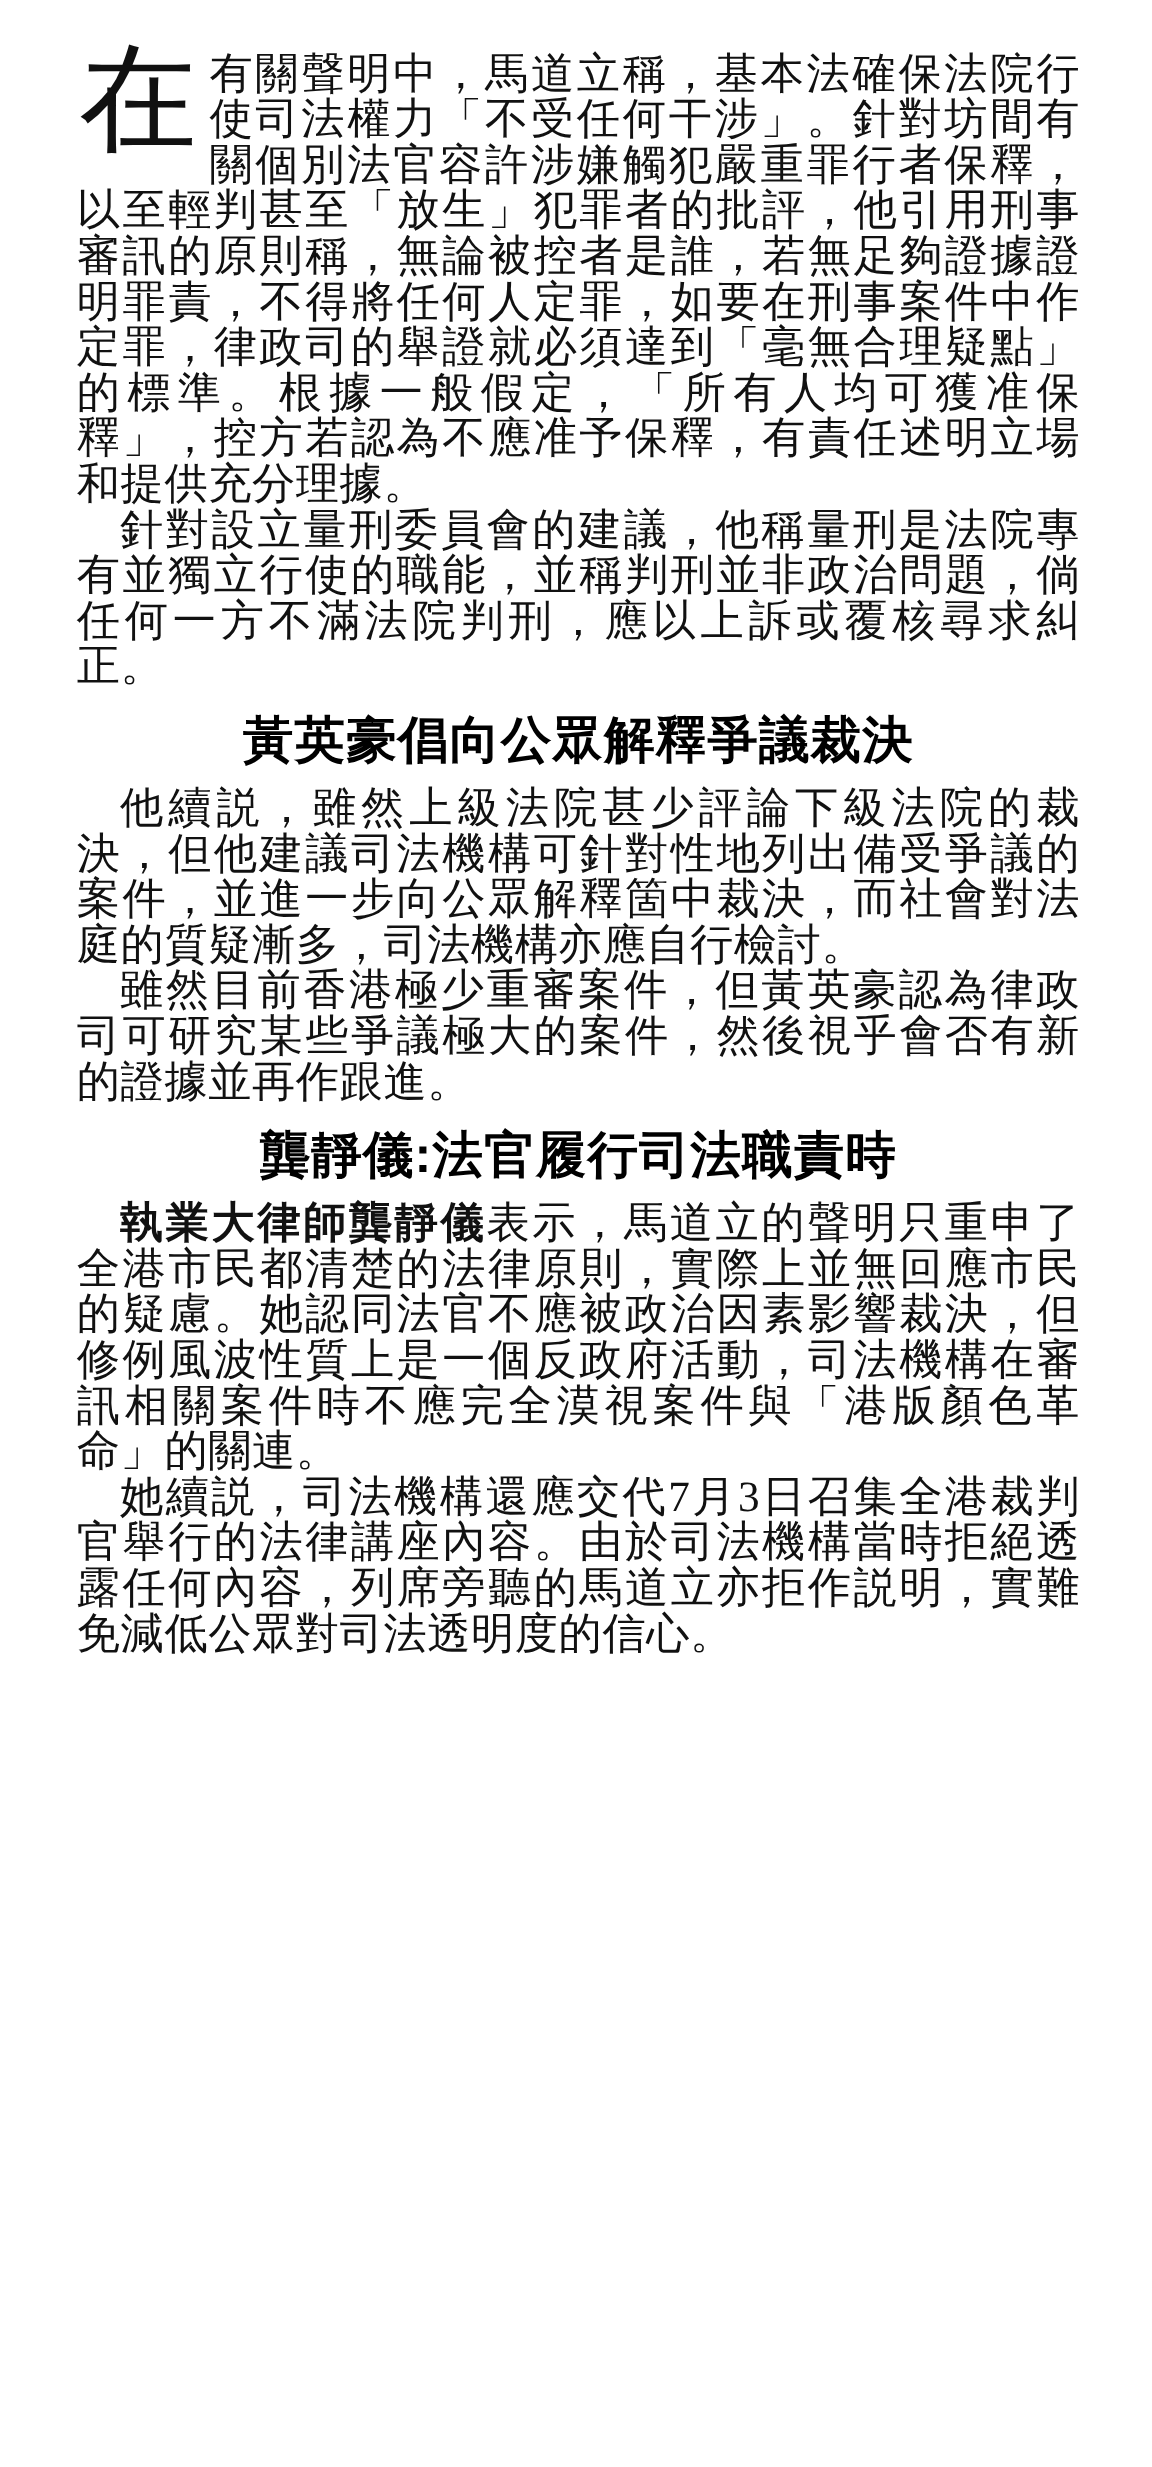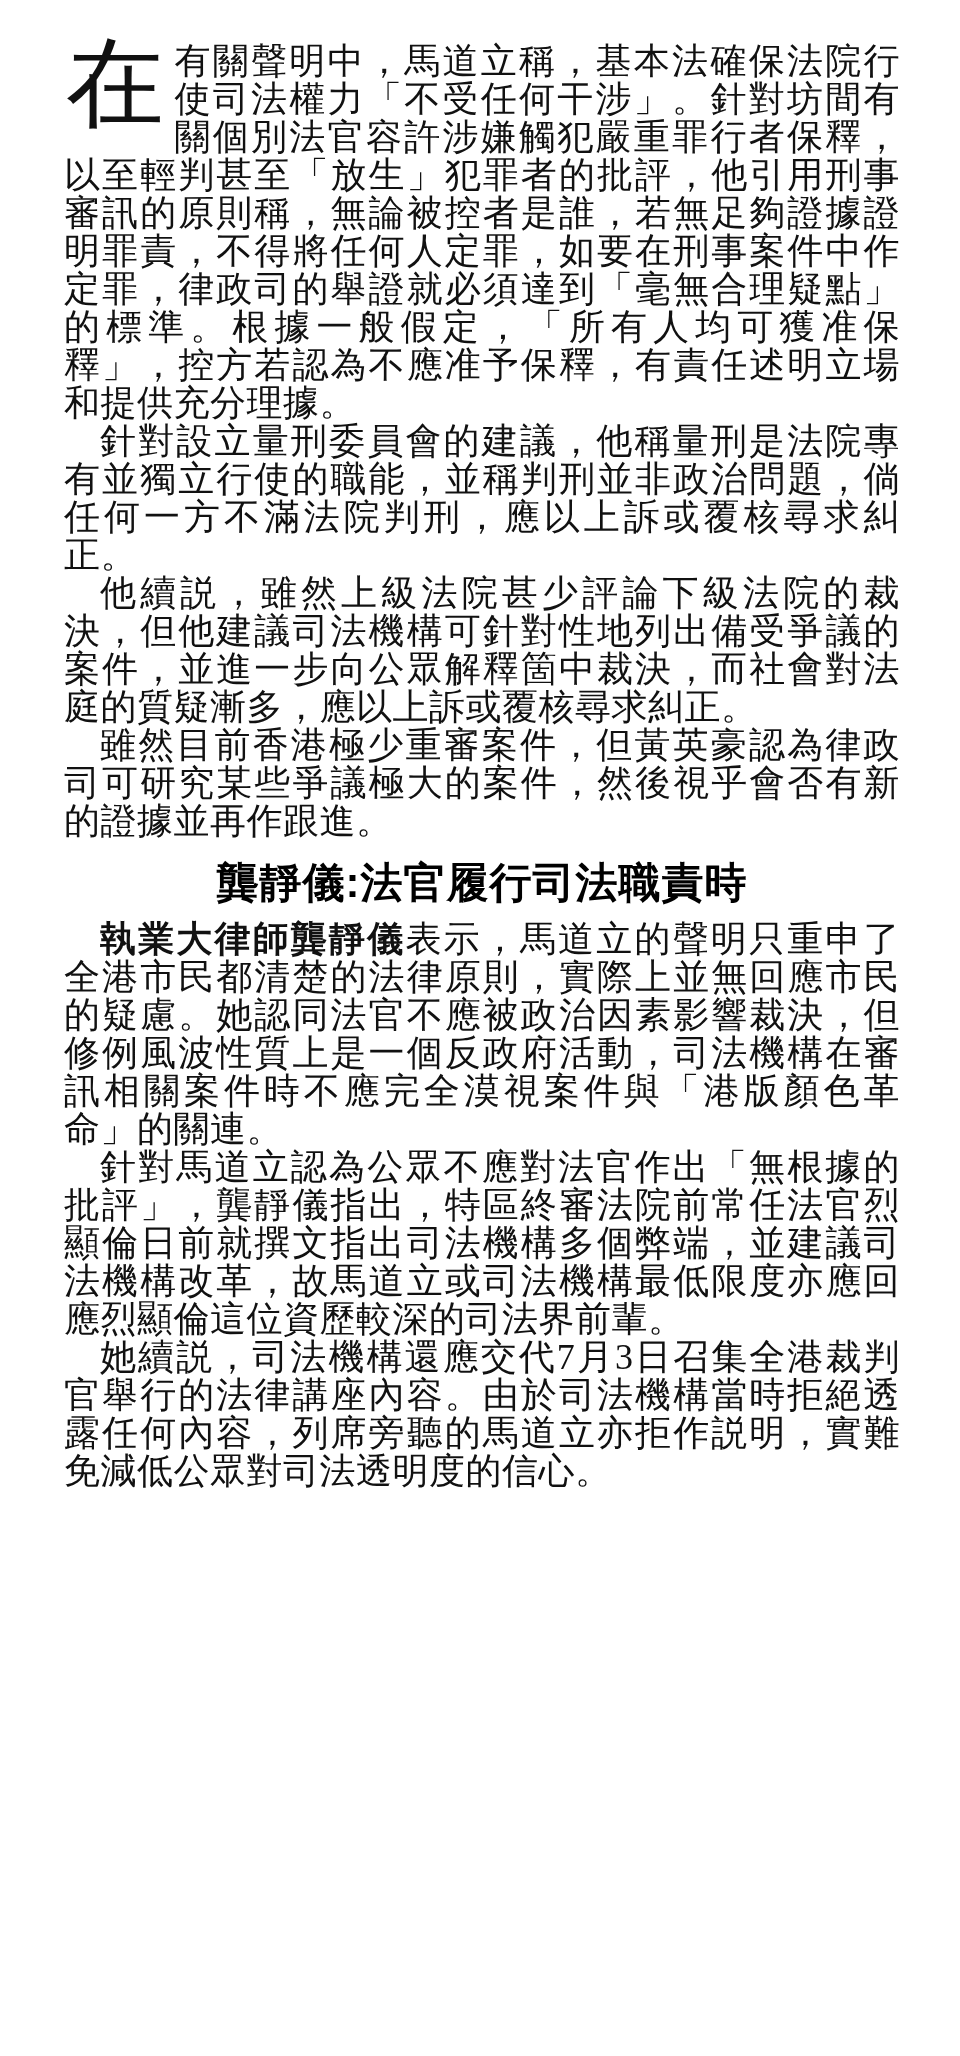--- a/index.html
+++ b/index.html
@@ -51,21 +51,21 @@
   }
 </style>
 </head>
 <body>
 
 <div class="page">
 
   <p class="para"><span class="dropcap">在</span><span>有關聲明中，馬道立稱，基本法確保法院行使司法權力「不受任何干涉」。針對坊間有關個別法官容許涉嫌觸犯嚴重罪行者保釋，以至輕判甚至「放生」犯罪者的批評，他引用刑事審訊的原則稱，無論被控者是誰，若無足夠證據證明罪責，不得將任何人定罪，如要在刑事案件中作定罪，律政司的舉證就必須達到「毫無合理疑點」的標準。根據一般假定，「所有人均可獲准保釋」，控方若認為不應准予保釋，有責任述明立場和提供充分理據。</span></p>
   <p class="para indent">針對設立量刑委員會的建議，他稱量刑是法院專有並獨立行使的職能，並稱判刑並非政治問題，倘任何一方不滿法院判刑，應以上訴或覆核尋求糾正。</p>
 
-  <p class="para indent">他續説，雖然上級法院甚少評論下級法院的裁決，但他建議司法機構可針對性地列出備受爭議的案件，並進一步向公眾解釋箇中裁決，而社會對法庭的質疑漸多，應以上訴或覆核尋求糾正。</p>
+  <h2 class="sec-head">黃英豪倡向公眾解釋爭議裁決</h2>
+  <p class="para indent">他續説，雖然上級法院甚少評論下級法院的裁決，但他建議司法機構可針對性地列出備受爭議的案件，並進一步向公眾解釋箇中裁決，而社會對法庭的質疑漸多，司法機構亦應自行檢討。</p>
   <p class="para indent">雖然目前香港極少重審案件，但黃英豪認為律政司可研究某些爭議極大的案件，然後視乎會否有新的證據並再作跟進。</p>
 
   <h2 class="sec-head">龔靜儀:法官履行司法職責時</h2>
   <p class="para indent"><span class="lead-name">執業大律師龔靜儀</span><span>表示，馬道立的聲明只重申了全港市民都清楚的法律原則，實際上並無回應市民的疑慮。她認同法官不應被政治因素影響裁決，但修例風波性質上是一個反政府活動，司法機構在審訊相關案件時不應完全漠視案件與「港版顏色革命」的關連。</span></p>
-  <p class="para indent">針對馬道立認為公眾不應對法官作出「無根據的批評」，龔靜儀指出，特區終審法院前常任法官烈顯倫日前就撰文指出司法機構多個弊端，並建議司法機構改革，故馬道立或司法機構最低限度亦應回應烈顯倫這位資歷較深的司法界前輩。</p>
   <p class="para indent">她續説，司法機構還應交代7月3日召集全港裁判官舉行的法律講座內容。由於司法機構當時拒絕透露任何內容，列席旁聽的馬道立亦拒作説明，實難免減低公眾對司法透明度的信心。</p>
 
 </div>
 
 </body></html>

